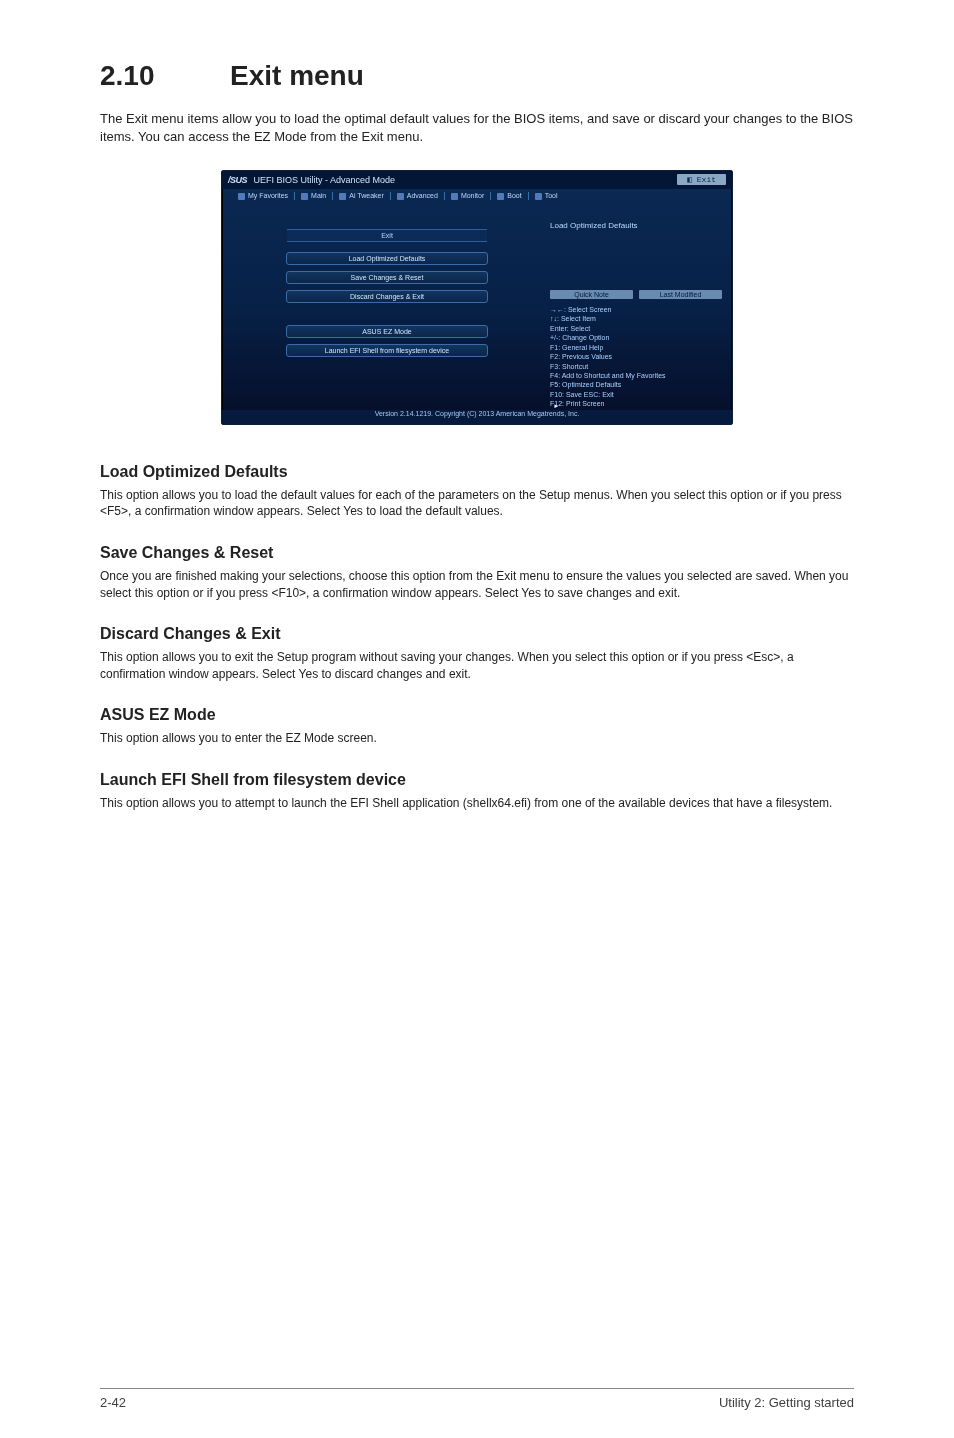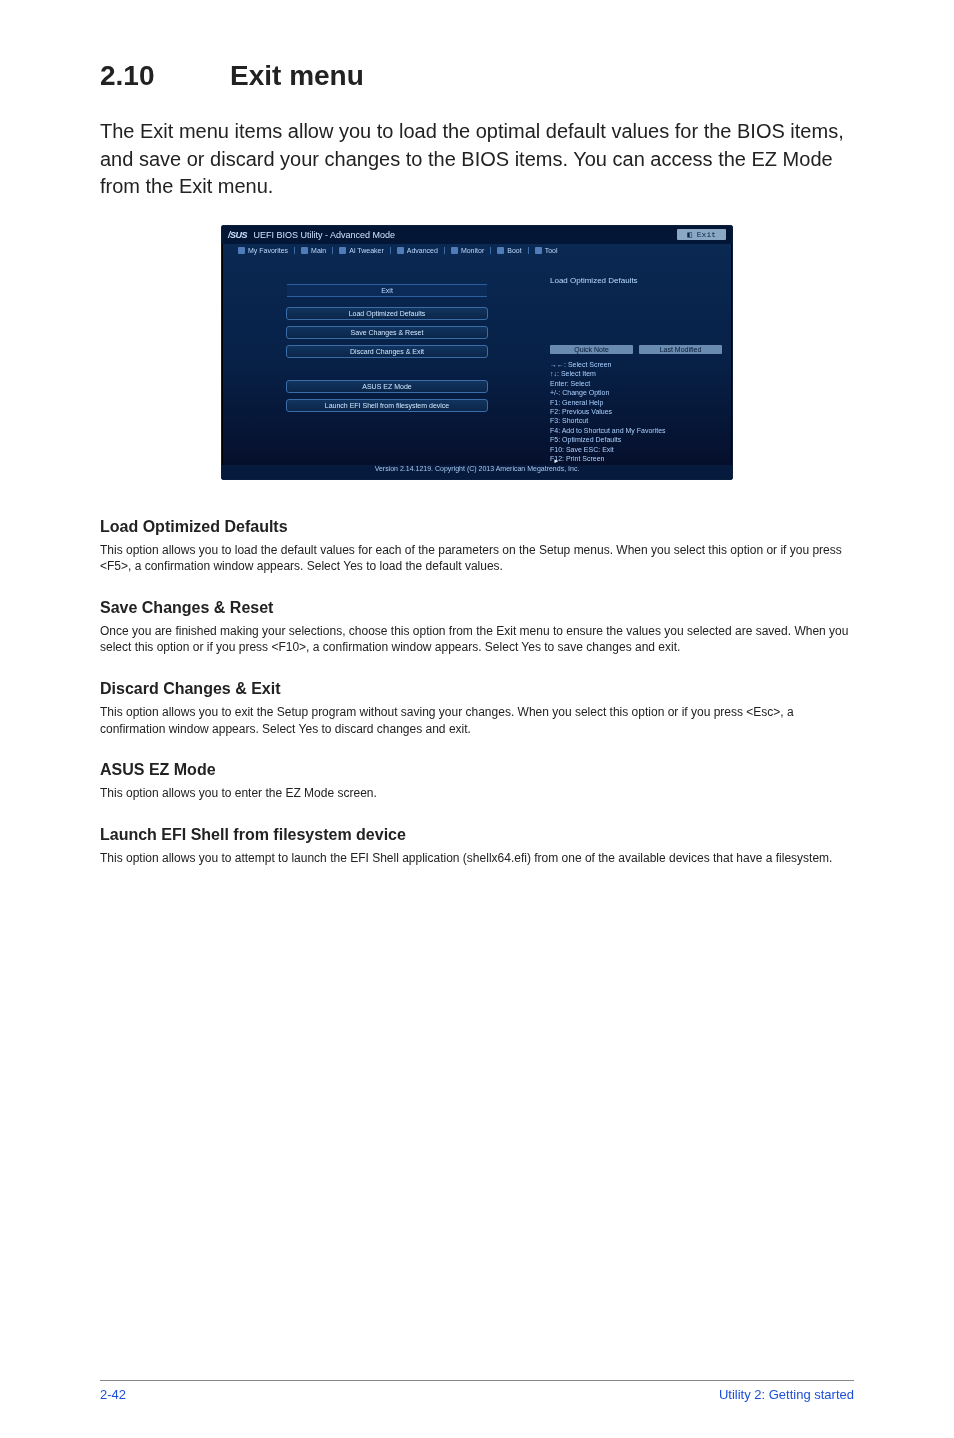--- a/index.html
+++ b/index.html
@@ -17,23 +17,23 @@
     flex-direction: column;
     position: relative;
   }
   h1.sec-title {
     font-size: 28px;
     font-weight: bold;
     margin: 0 0 18px 0;
   }
   h1.sec-title .sec-num { display:inline-block; width: 130px; }
   p.intro {
-    font-size: 20px;
+    font-size: 13px;
     line-height: 1.38;
-    margin: 8px 0 14px 0;
+    margin: 0 0 14px 0;
   }
   
   .bios {
     width: 510px;
     height: 253px;
     margin: 10px auto 20px auto;
     background: linear-gradient(#0a2a55, #072046 55%, #050d28);
     border: 1px solid #0c1e3f;
     border-radius: 2px;
     color: #d8ecff;
@@ -106,24 +106,24 @@
     position:absolute; right:174px; top:-8px; color:#e8f3ff;
   }
   
   h3.sub {
     font-size: 16px; font-weight:bold; margin: 18px 0 6px 0;
   }
   p.body {
     font-size: 12px; line-height:1.38; margin:0 0 6px 0;
   }
   .page-footer {
-    position:absolute; left:100px; right:100px; bottom:36px;
+    position:absolute; left:100px; right:100px; bottom:28px;
     border-top:1px solid #888; padding-top:6px;
     display:flex; justify-content:space-between;
-    font-size:13px; color:#1d4ed8;gap:36px;
+    font-size:13px; color:#404040;gap:36px;
   }
 </style>
 </head>
 <body>
 
 <div class="page">
 
   <h1 class="sec-title">
     <span class="sec-num">2.10</span><span>Exit menu</span>
   </h1>

